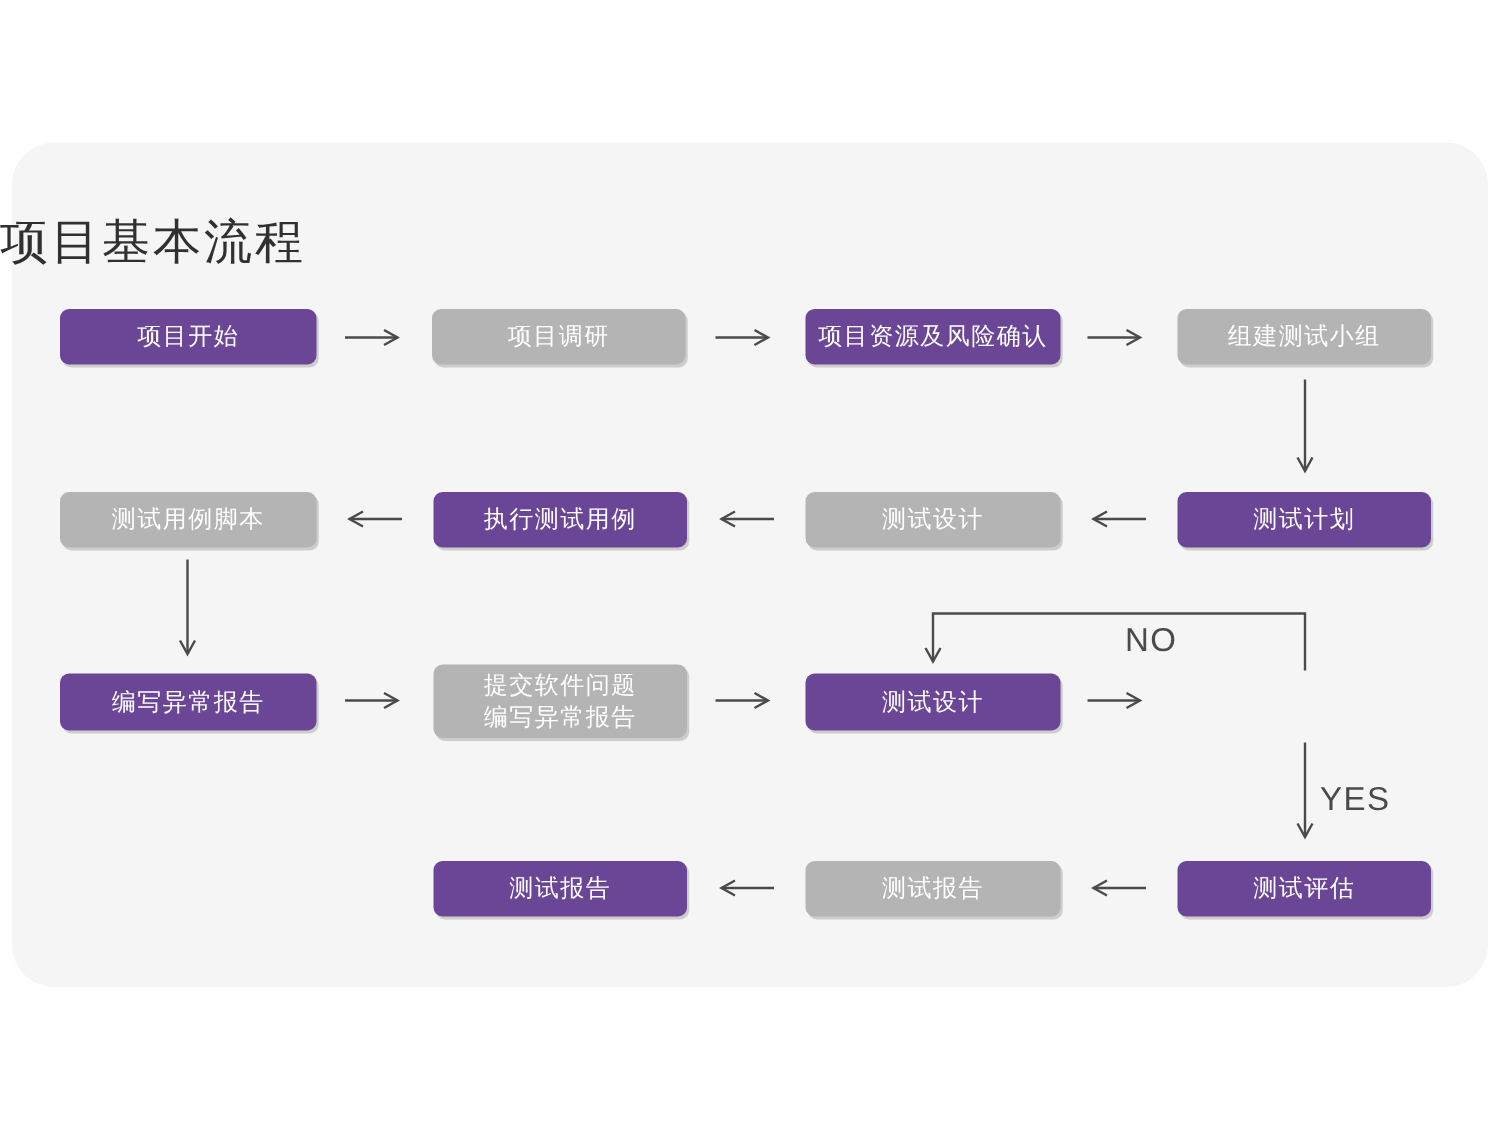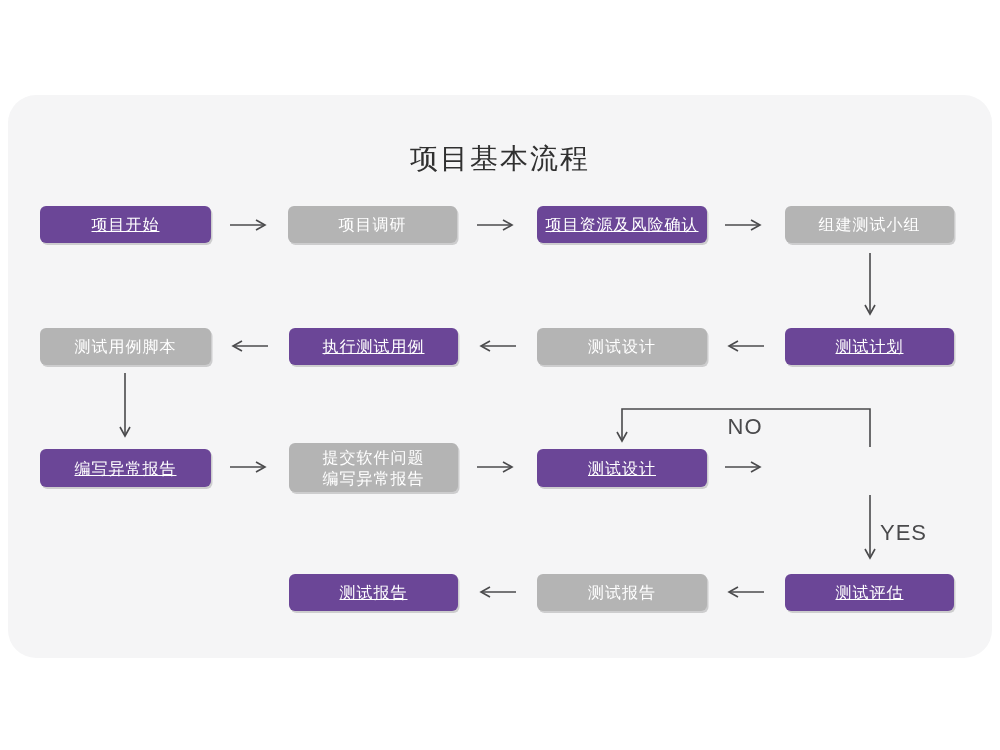--- a/index.html
+++ b/index.html
@@ -17,34 +17,34 @@
     position:relative;width:1000px;height:750px;overflow:hidden;
     background:var(--page-bg);
     font-family:"Liberation Sans","DejaVu Sans",sans-serif;
   }
   .card{
     position:absolute;left:8px;top:95px;width:984px;height:563px;
     background:var(--card-bg);border-radius:28px;
   }
   .title{
     position:absolute;left:0;top:140px;width:100%;margin:0;
-    text-align:center;font-size:28px;font-weight:500;letter-spacing:2px;
+    text-align:left;font-size:32px;font-weight:500;letter-spacing:2px;
     color:var(--title-text);
   }
   .edges{position:absolute;left:0;top:0;}
   .edges line,.edges polyline{stroke:var(--arrow);stroke-width:1.6;fill:none;}
   .edges marker path{stroke:var(--arrow);stroke-width:1.6;fill:none;}
   .node{
     position:absolute;border-radius:6px;
     display:flex;align-items:center;justify-content:center;
     color:var(--box-text);font-size:16px;letter-spacing:1px;
     box-shadow:1.5px 2px 0 rgba(0,0,0,0.16);
     text-align:center;
   }
-  .node.purple{background:var(--purple);text-decoration:underline;}
+  .node.purple{background:var(--purple);}
   .node.gray{background:var(--gray);}
   .node-label{white-space:pre-line;line-height:21px;}
   .edge-label{
     position:absolute;color:var(--edge-label-text);
     font-size:22px;letter-spacing:1px;
   }
 </style>
 </head>
 <body>
 
@@ -125,16 +125,16 @@
   <div class="node purple" style="left:289px;top:574px;width:169px;height:37px">
       <span class="node-label">测试报告</span>
     </div>
   <div class="node gray" style="left:537px;top:574px;width:170px;height:37px">
       <span class="node-label">测试报告</span>
     </div>
   <div class="node purple" style="left:785px;top:574px;width:169px;height:37px">
       <span class="node-label">测试评估</span>
     </div>
 
-  <span class="edge-label" style="left:705px;top:414px;width:80px;text-align:center">NO</span>
+  <span class="edge-label" style="left:705px;top:414px;width:80px;text-align:right">NO</span>
   <span class="edge-label" style="left:880px;top:520px">YES</span>
 
 </div>
 
 </body></html>

